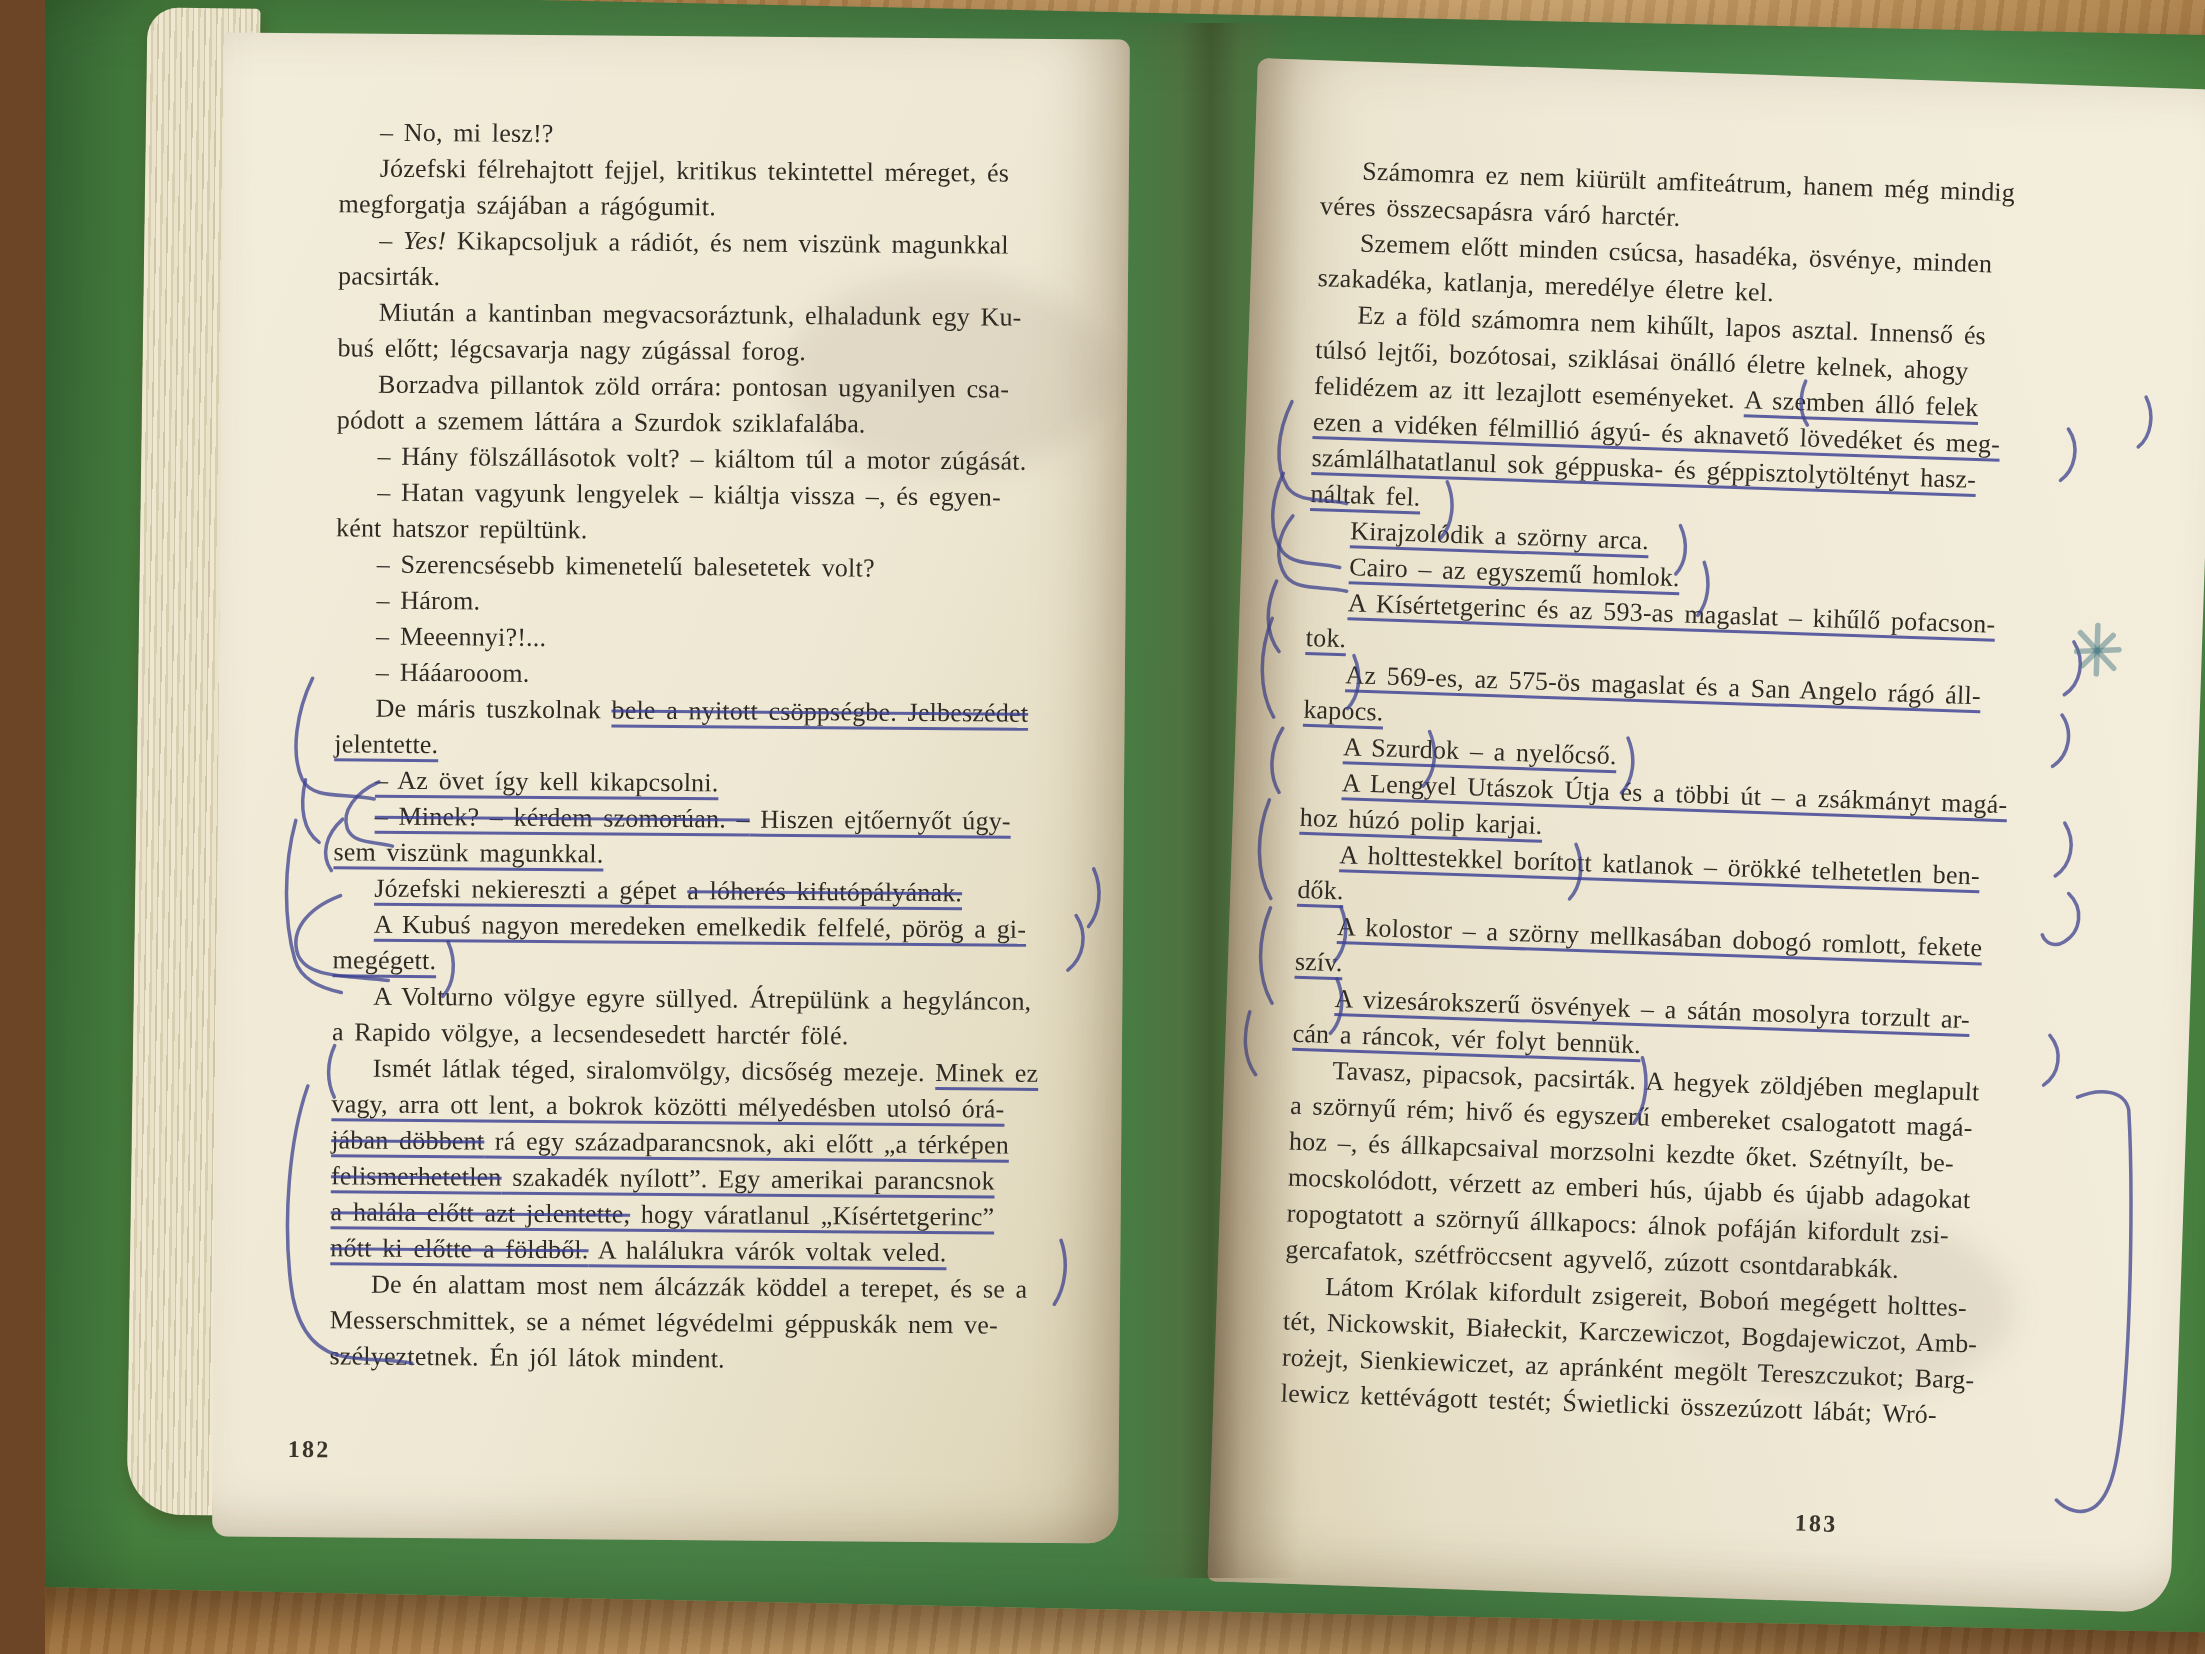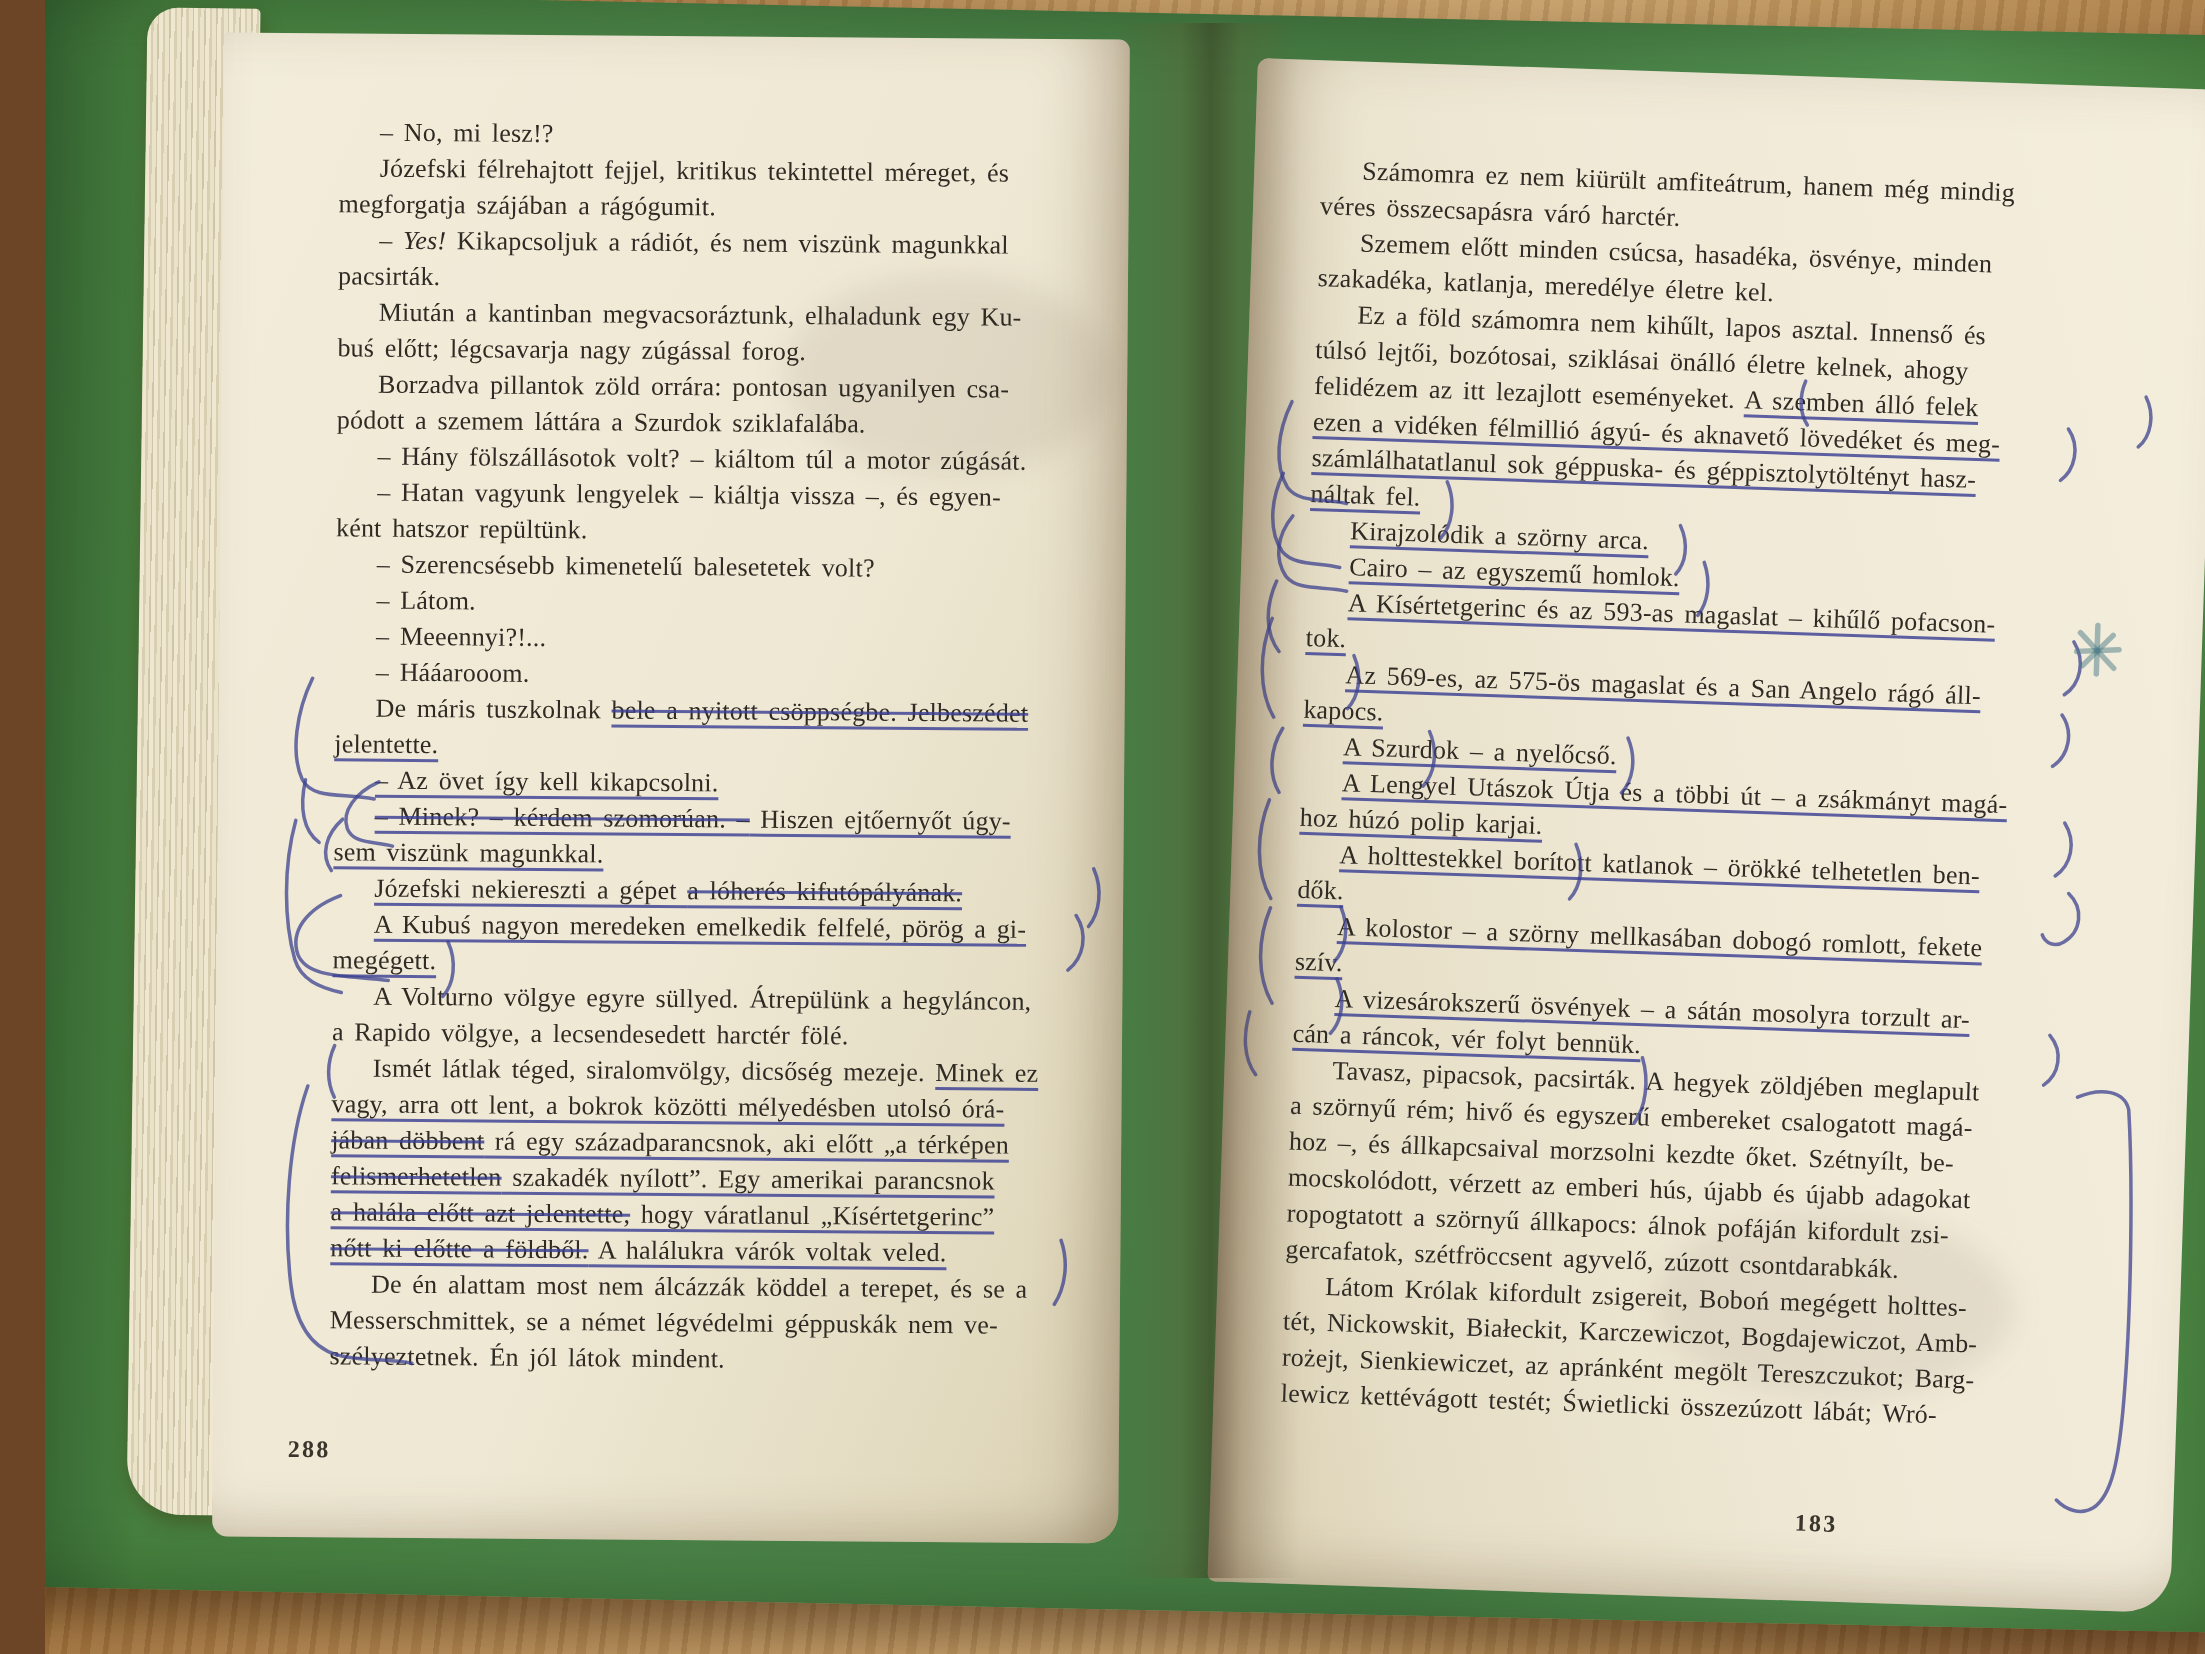--- a/index.html
+++ b/index.html
@@ -66,21 +66,21 @@
         <div class="line ind"><span>– </span><em>Yes!</em><span> Kikapcsoljuk a rádiót, és nem viszünk magunkkal</span></div>
         <div class="line"><span>pacsirták.</span></div>
         <div class="line ind"><span>Miután a kantinban megvacsoráztunk, elhaladunk egy Ku-</span></div>
         <div class="line"><span>buś előtt; légcsavarja nagy zúgással forog.</span></div>
         <div class="line ind"><span>Borzadva pillantok zöld orrára: pontosan ugyanilyen csa-</span></div>
         <div class="line"><span>pódott a szemem láttára a Szurdok sziklafalába.</span></div>
         <div class="line ind"><span>– Hány fölszállásotok volt? – kiáltom túl a motor zúgását.</span></div>
         <div class="line ind"><span>– Hatan vagyunk lengyelek – kiáltja vissza –, és egyen-</span></div>
         <div class="line"><span>ként hatszor repültünk.</span></div>
         <div class="line ind"><span>– Szerencsésebb kimenetelű balesetetek volt?</span></div>
-        <div class="line ind"><span>– Látom.</span></div>
+        <div class="line ind"><span>– Három.</span></div>
         <div class="line ind"><span>– Meeennyi?!...</span></div>
         <div class="line ind"><span>– Hááarooom.</span></div>
         <div class="line ind"><span>De máris tuszkolnak </span><span class="u s">bele a nyitott csöppségbe. Jelbeszédet</span></div>
         <div class="line"><span class="u">jelentette.</span></div>
         <div class="line ind"><span class="u">– Az övet így kell kikapcsolni.</span></div>
         <div class="line ind"><span class="u s">– Minek? – kérdem szomorúan. –</span><span class="u"> Hiszen ejtőernyőt úgy-</span></div>
         <div class="line"><span class="u">sem viszünk magunkkal.</span></div>
         <div class="line ind"><span class="u">Józefski nekiereszti a gépet </span><span class="u s">a lóherés kifutópályának.</span></div>
         <div class="line ind"><span class="u">A Kubuś nagyon meredeken emelkedik felfelé, pörög a gi-</span></div>
         <div class="line"><span class="u">megégett.</span></div>
@@ -89,21 +89,21 @@
         <div class="line ind"><span>Ismét látlak téged, siralomvölgy, dicsőség mezeje. </span><span class="u">Minek ez</span></div>
         <div class="line"><span class="u">vagy, arra ott lent, a bokrok közötti mélyedésben utolsó órá-</span></div>
         <div class="line"><span class="u s">jában döbbent</span><span class="u"> rá egy századparancsnok, aki előtt „a térképen</span></div>
         <div class="line"><span class="u s">felismerhetetlen</span><span class="u"> szakadék nyílott”. Egy amerikai parancsnok</span></div>
         <div class="line"><span class="u s">a halála előtt azt jelentette,</span><span class="u"> hogy váratlanul „Kísértetgerinc”</span></div>
         <div class="line"><span class="u s">nőtt ki előtte a földből.</span><span class="u"> A halálukra várók voltak veled.</span></div>
         <div class="line ind"><span>De én alattam most nem álcázzák köddel a terepet, és se a</span></div>
         <div class="line"><span>Messerschmittek, se a német légvédelmi géppuskák nem ve-</span></div>
         <div class="line"><span>szélyeztetnek. Én jól látok mindent.</span></div>
       </div>
-    <div class="pagenum pl">288</div>
+    <div class="pagenum pl">182</div>
     <svg class="pen" viewBox="0 0 1160 1924">
       <path d="M120,826 C100,868 92,922 108,956 C122,982 162,972 200,980"></path>
       <path d="M112,956 C104,992 110,1022 130,1036"></path>
       <path d="M206,958 C176,972 158,996 166,1018 C174,1038 200,1034 224,1040"></path>
       <path d="M160,1006 C138,1026 132,1052 146,1072"></path>
       <path d="M100,1008 C84,1068 86,1138 100,1186 C108,1212 132,1222 160,1228"></path>
       <path d="M1122,1062 C1134,1088 1130,1118 1116,1136"></path>
       <path d="M158,1104 C112,1122 94,1152 104,1180 C116,1210 166,1206 220,1212"></path>
       <path d="M1100,1122 C1116,1146 1110,1176 1090,1192"></path>
       <path d="M296,1162 C308,1188 304,1216 290,1232"></path>

